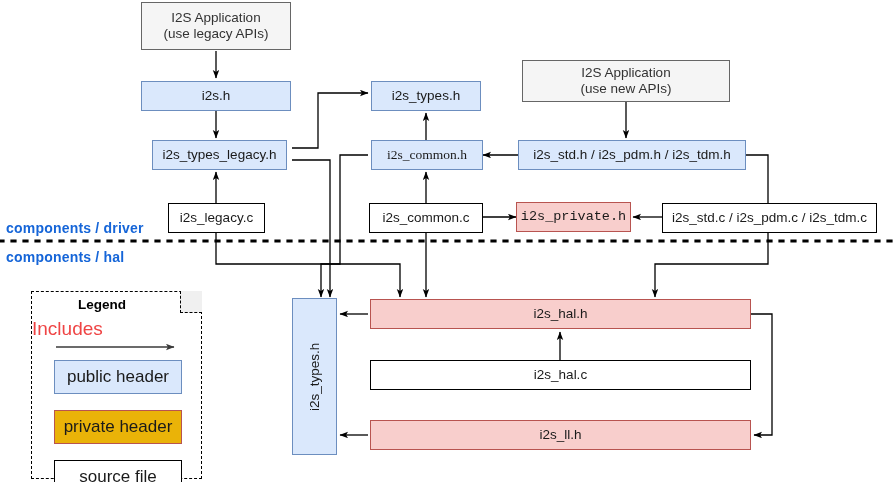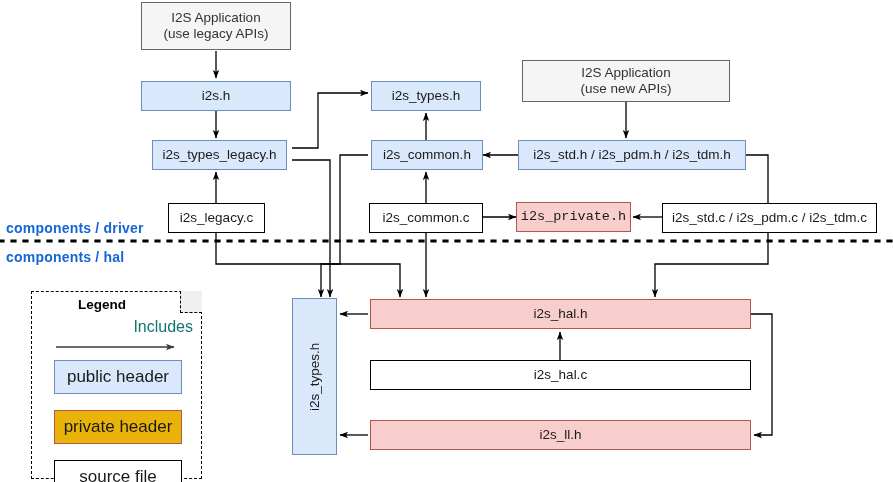--- a/index.html
+++ b/index.html
@@ -81,23 +81,23 @@
     font-weight: bold;
     font-size: 13.5px;
     color: #000;
     padding-left: 36px;
   }
   .legend-inc-label {
     position: absolute;
     left: 0;
     right: 8px;
     top: 26px;
-    text-align: right;
-    font-size: 16px;
-    color: #0f766e;
+    text-align: left;
+    font-size: 19px;
+    color: #ef4444;
   }
   .legend-arrow {
     position: absolute;
     left: 22px;
     top: 50px;
     width: 128px;
     height: 10px;
   }
   .legend-swatch {
     position: absolute;
@@ -173,21 +173,21 @@
 
   <div class="node app" style="left:141px; top:2px; width:150px; height:48px;">I2S Application
 (use legacy APIs)</div>
 
   <div class="node pub" style="left:141px; top:81px; width:150px; height:30px;">i2s.h</div>
 
   <div class="node pub" style="left:152px; top:140px; width:135px; height:30px;">i2s_types_legacy.h</div>
 
   <div class="node pub" style="left:371px; top:81px; width:110px; height:30px;">i2s_types.h</div>
 
-  <div class="node pub" style="left:371px; top:140px; width:112px; height:30px;">i2s_common.h</div>
+  <div class="node pub" style="left:371px; top:140px; width:112px; height:30px;font-family:Liberation Serif, serif;">i2s_common.h</div>
 
   <div class="node app" style="left:522px; top:60px; width:208px; height:42px;">I2S Application
 (use new APIs)</div>
 
   <div class="node pub" style="left:518px; top:140px; width:228px; height:30px;">i2s_std.h / i2s_pdm.h / i2s_tdm.h</div>
 
   <div class="node src" style="left:168px; top:203px; width:97px; height:30px;">i2s_legacy.c</div>
 
   <div class="node src" style="left:369px; top:203px; width:114px; height:30px;">i2s_common.c</div>
 

